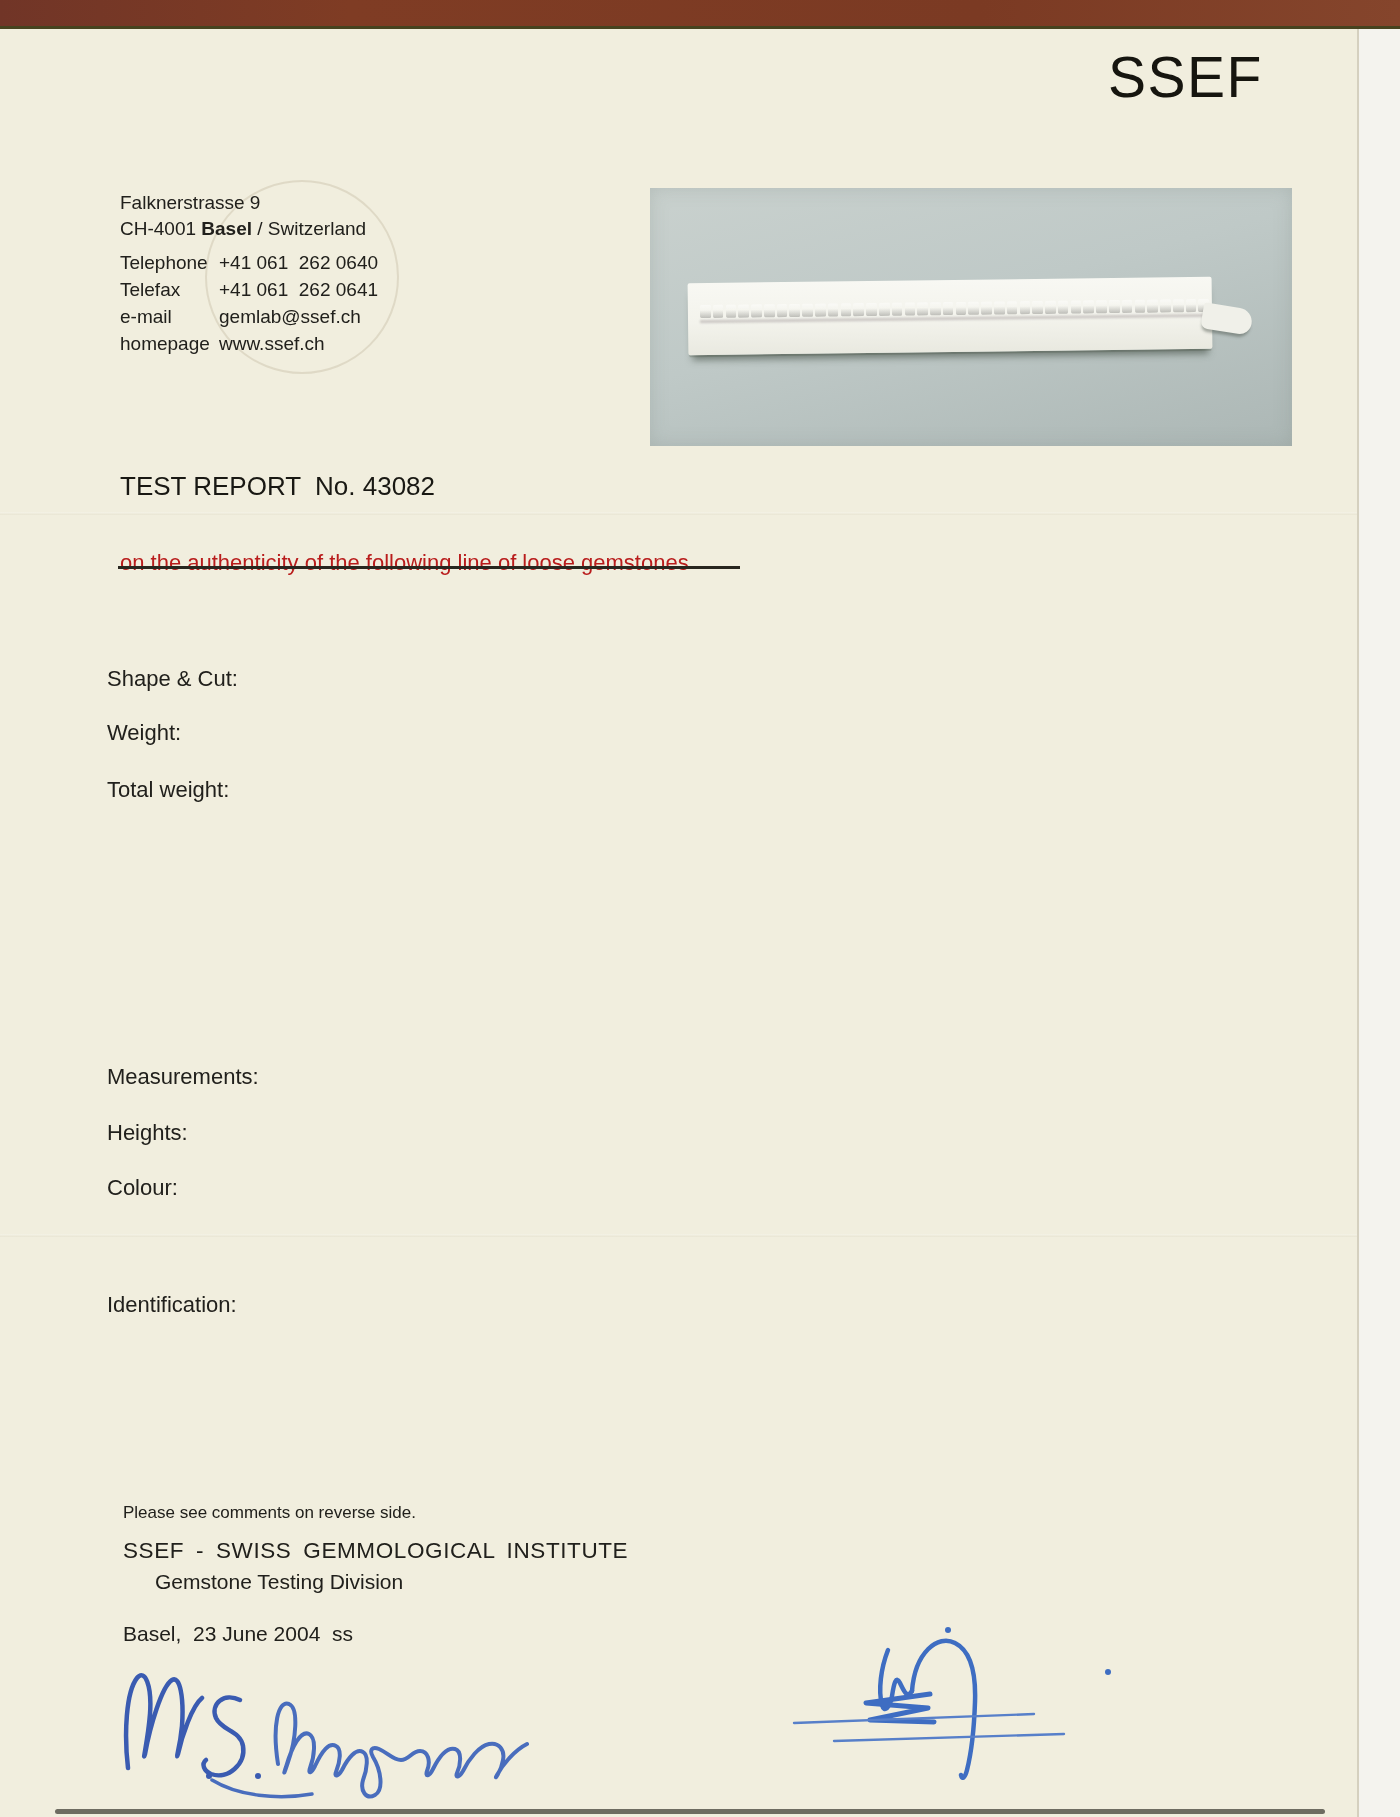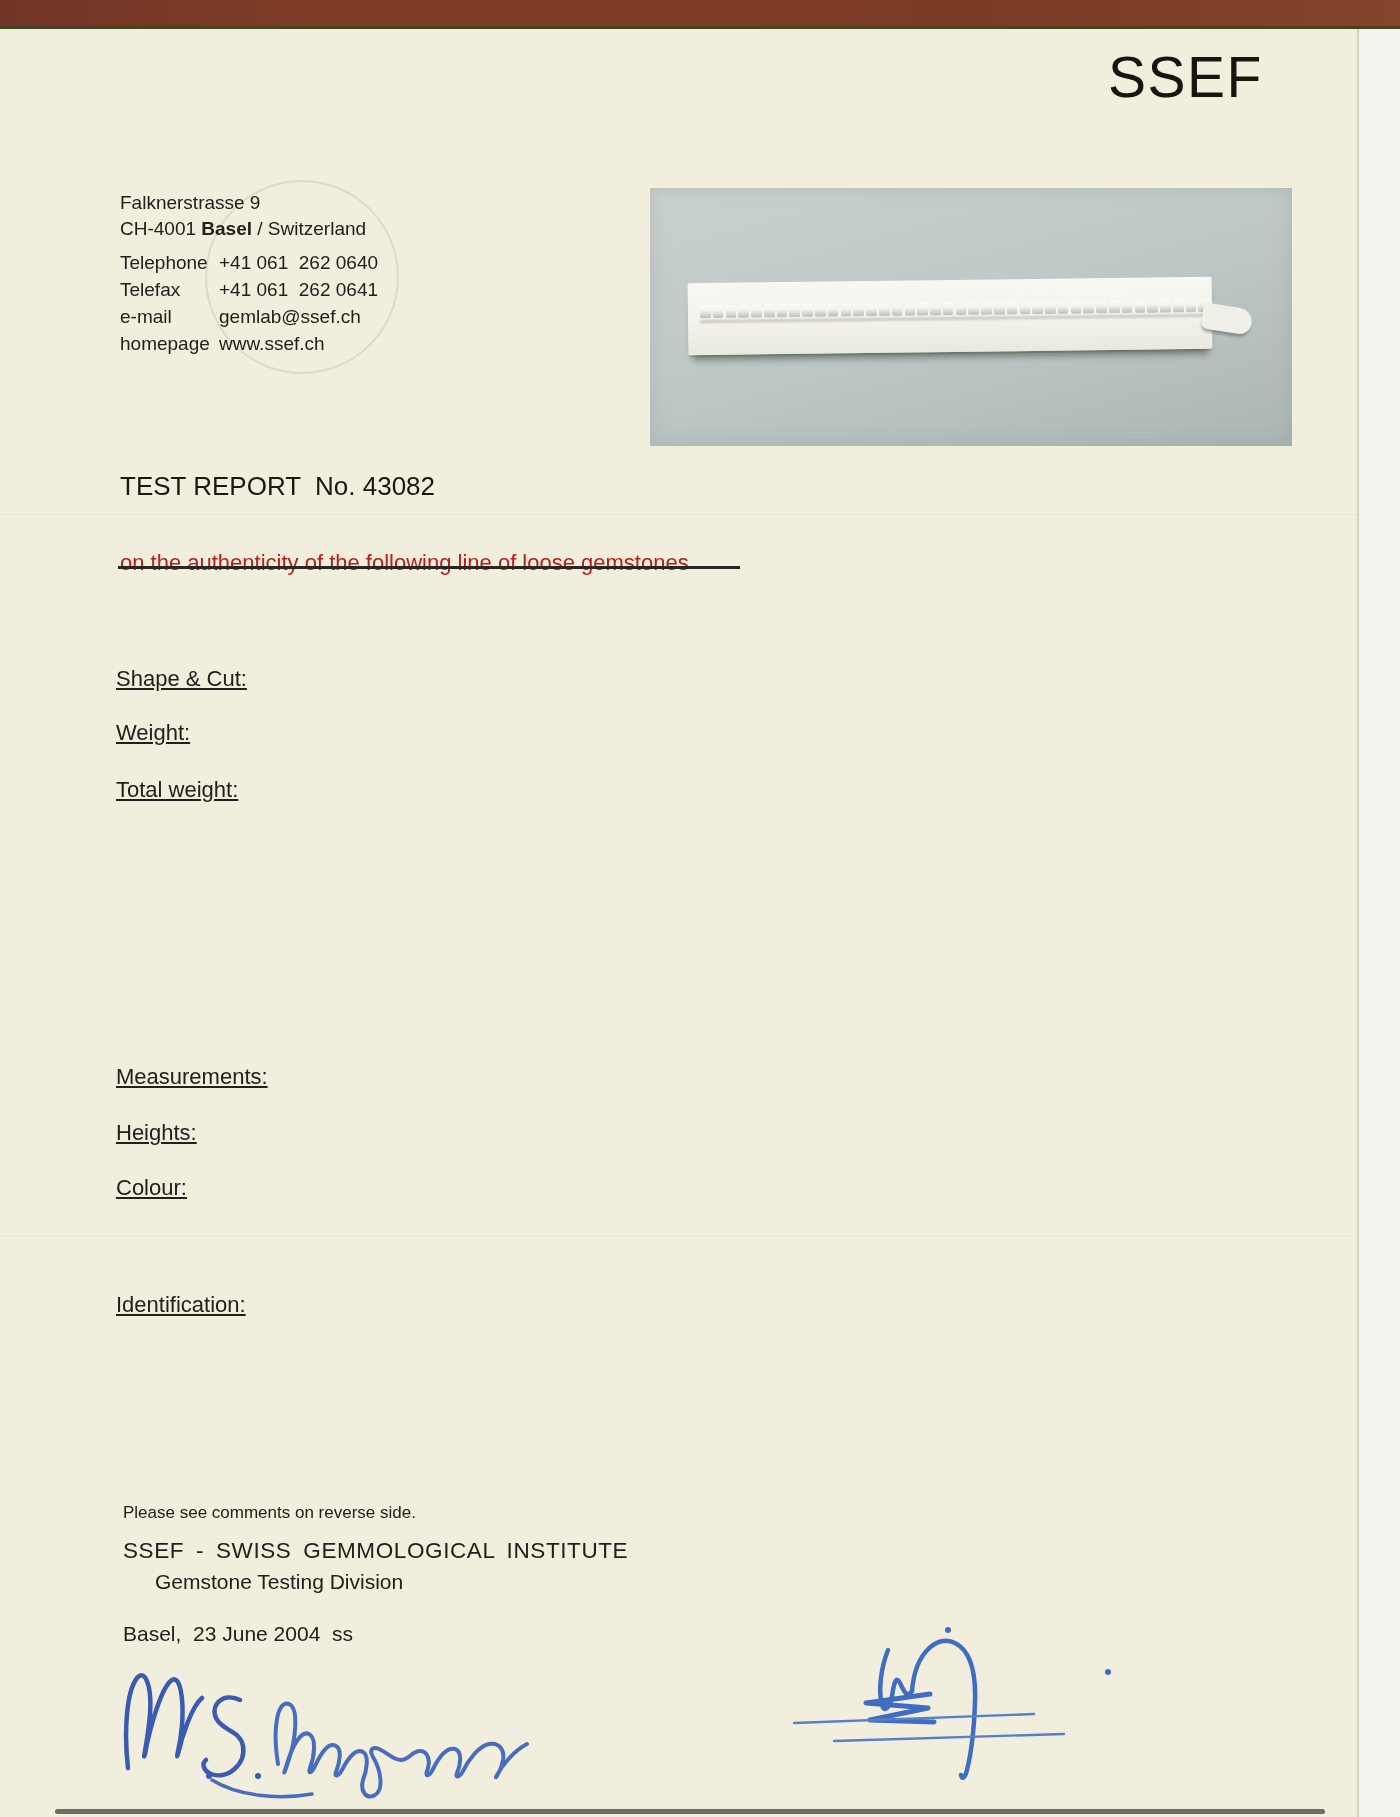--- a/index.html
+++ b/index.html
@@ -49,21 +49,21 @@
   .tab{position:absolute;left:552px;top:118px;width:50px;height:26px;
     background:#f0f0e9;border-radius:4px 16px 14px 8px;transform:rotate(9deg);
     box-shadow:0 4px 3px -1px rgba(70,80,70,.45);}
 
   
   .title{position:absolute;left:120px;top:471px;font-size:26px;white-space:pre;color:#191813;}
   .subtitle{position:absolute;left:120px;top:526px;font-size:22px;white-space:pre;color:#b91c1c;margin-top:24px;}
   .rule{position:absolute;left:118px;top:566px;width:622px;height:3px;background:#28261f;}
 
   
-  .fields{position:absolute;left:116px;top:664px;width:1050px;text-decoration:underline;}
+  .fields{position:absolute;left:107px;top:664px;width:1050px;}
   .frow{display:flex;}
   .frow:nth-of-type(2){margin-top:24px;}
   .frow:nth-of-type(3){margin-top:27px;flex-direction:column;}
   .frow:nth-of-type(4){margin-top:25px;}
   .frow:nth-of-type(5){margin-top:26px;}
   .frow:nth-of-type(6){margin-top:25px;gap:14px;}
   .frow:nth-of-type(7){margin-top:87px;}
   .frow:nth-of-type(8){margin-top:68px;}
   .frow:nth-of-type(9){margin-top:53px;}
   .flabel{flex:0 0 262px;font-size:22px;line-height:30px;white-space:pre;}

